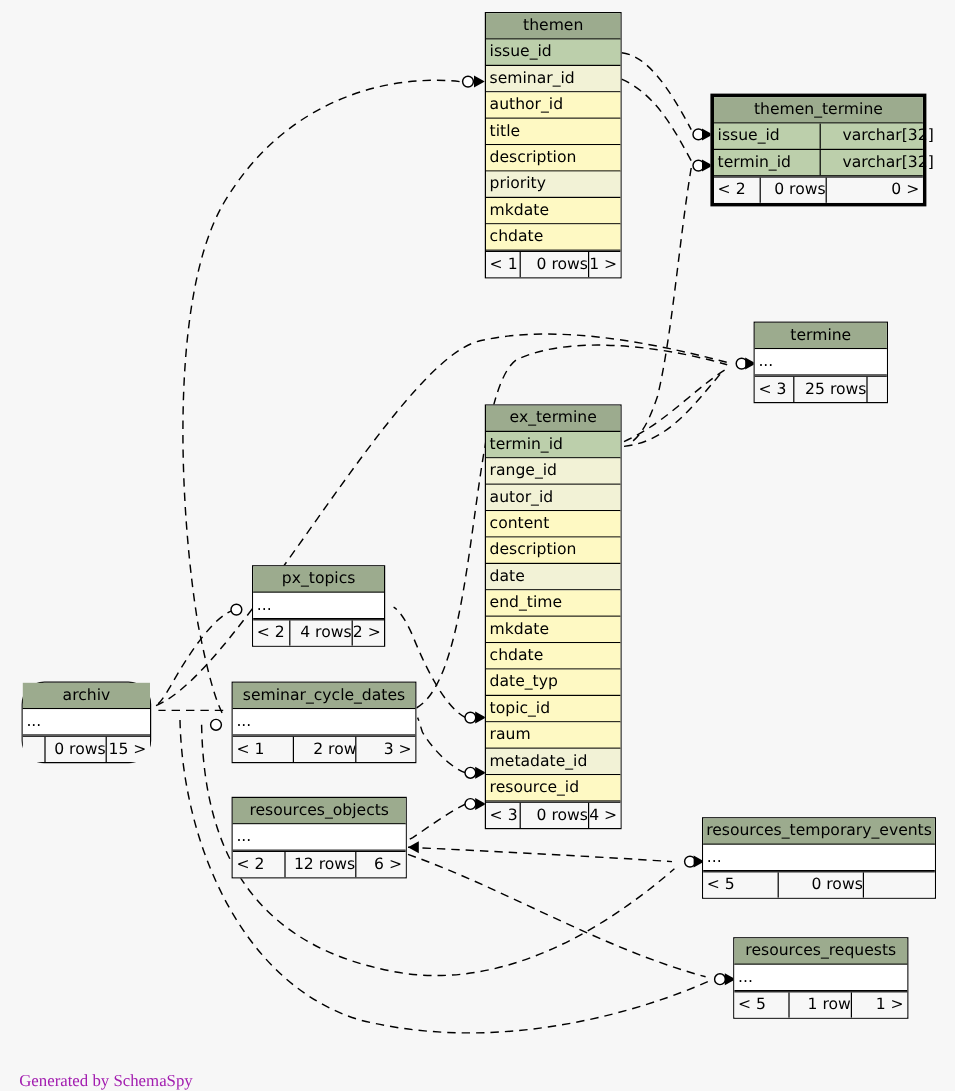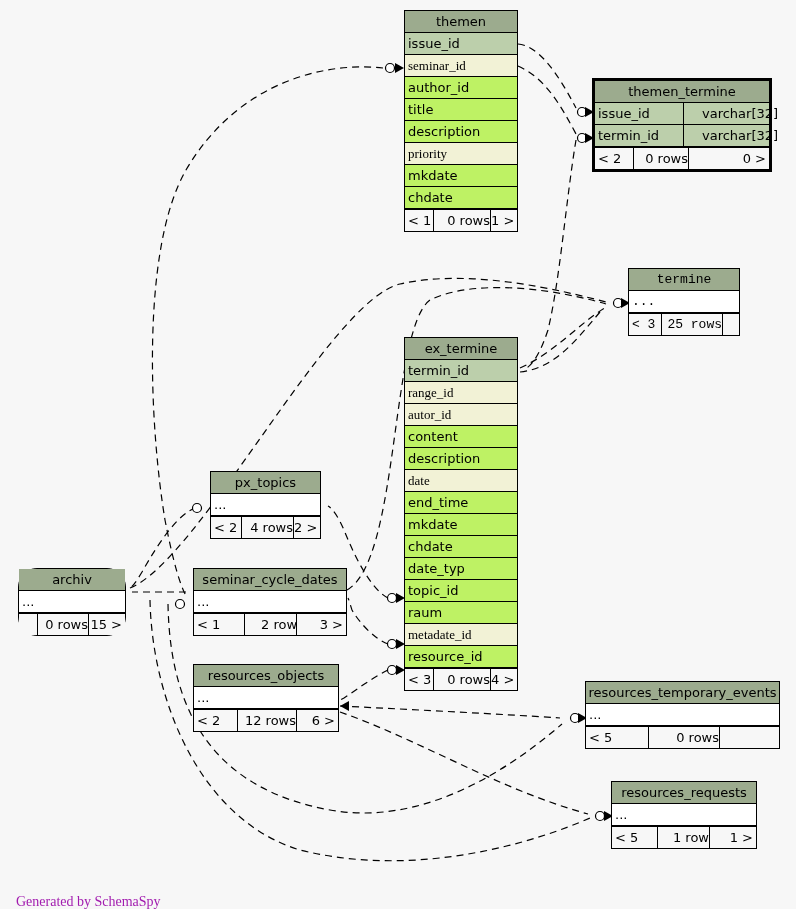--- a/index.html
+++ b/index.html
@@ -66,22 +66,22 @@
   }
   .tbl-row .ctype {
     padding-left: 18px;
     padding-right: 3px;
     border-left: 1px solid #000000;
     box-sizing: border-box;
     flex: 0 0 auto;
     width: 86px;
   }
   .tbl-row.pk { background: #bccfab; }
-  .tbl-row.idx { background: #f2f2d6; font-family: Liberation Serif, serif; }
-  .tbl-row.plain { background: #bef264; }
+  .tbl-row.idx { background: #f2f2d6; }
+  .tbl-row.plain { background: #fef9c3; }
   .tbl-row.ellipsis { background: #ffffff; }
   .tbl-foot {
     display: flex;
     height: 22px;
     line-height: 21px;
     border-top: 1px solid #000000;
     background: #f7f7f7;
     box-sizing: border-box;
     white-space: nowrap;
   }
@@ -269,21 +269,21 @@
         <div class="tbl-row pk">
           <span class="cname">termin_id</span>
           <span class="ctype">varchar[32]</span>
         </div>
         <div class="tbl-foot">
           <span class="fc l" style="width: 38px; flex: 0 0 auto;">&lt; 2</span>
           <span class="fc c mid" style="width: 56px; flex: 0 0 auto;">0 rows</span>
           <span class="fc r" style="flex: 1 1 auto;">0 &gt;</span>
         </div>
       </div>
-      <div class="table-node" style="left: 628px; top: 268px; width: 112px; font-family: Liberation Mono, monospace;">
+      <div class="table-node" style="left: 628px; top: 268px; width: 112px;">
         <div class="tbl-title">termine</div>
         <div class="tbl-row ellipsis">
           <span class="cname">...</span>
         </div>
         <div class="tbl-foot">
           <span class="fc l" style="width: 32px; flex: 0 0 auto;">&lt; 3</span>
           <span class="fc c mid" style="width: 62px; flex: 0 0 auto;">25 rows</span>
           <span class="fc r" style="flex: 1 1 auto;"></span>
         </div>
       </div>

